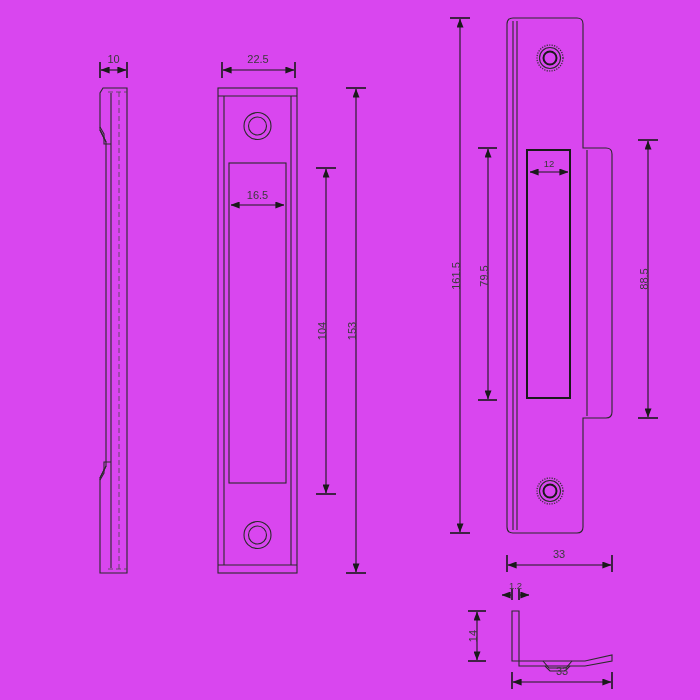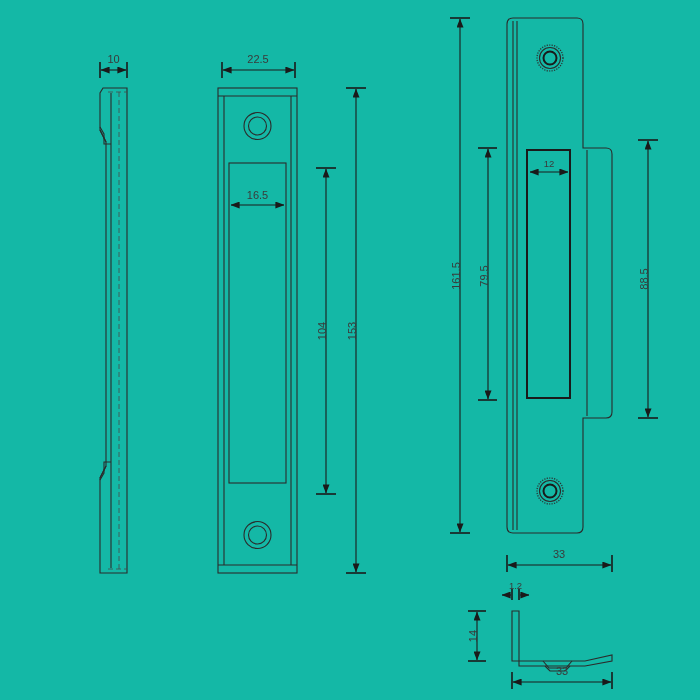--- a/index.html
+++ b/index.html
@@ -4,21 +4,21 @@
 <style>
   html, body {
     margin: 0;
     padding: 0;
     background: #ffffff;
   }
   #sheet {
     position: relative;
     width: 700px;
     height: 700px;
-    background: #14b8a6;
+    background: #d946ef;
     font-family: "Liberation Sans", sans-serif;
     overflow: hidden;
   }
   #drawing {
     position: absolute;
     left: 0;
     top: 0;
     width: 700px;
     height: 700px;
   }

